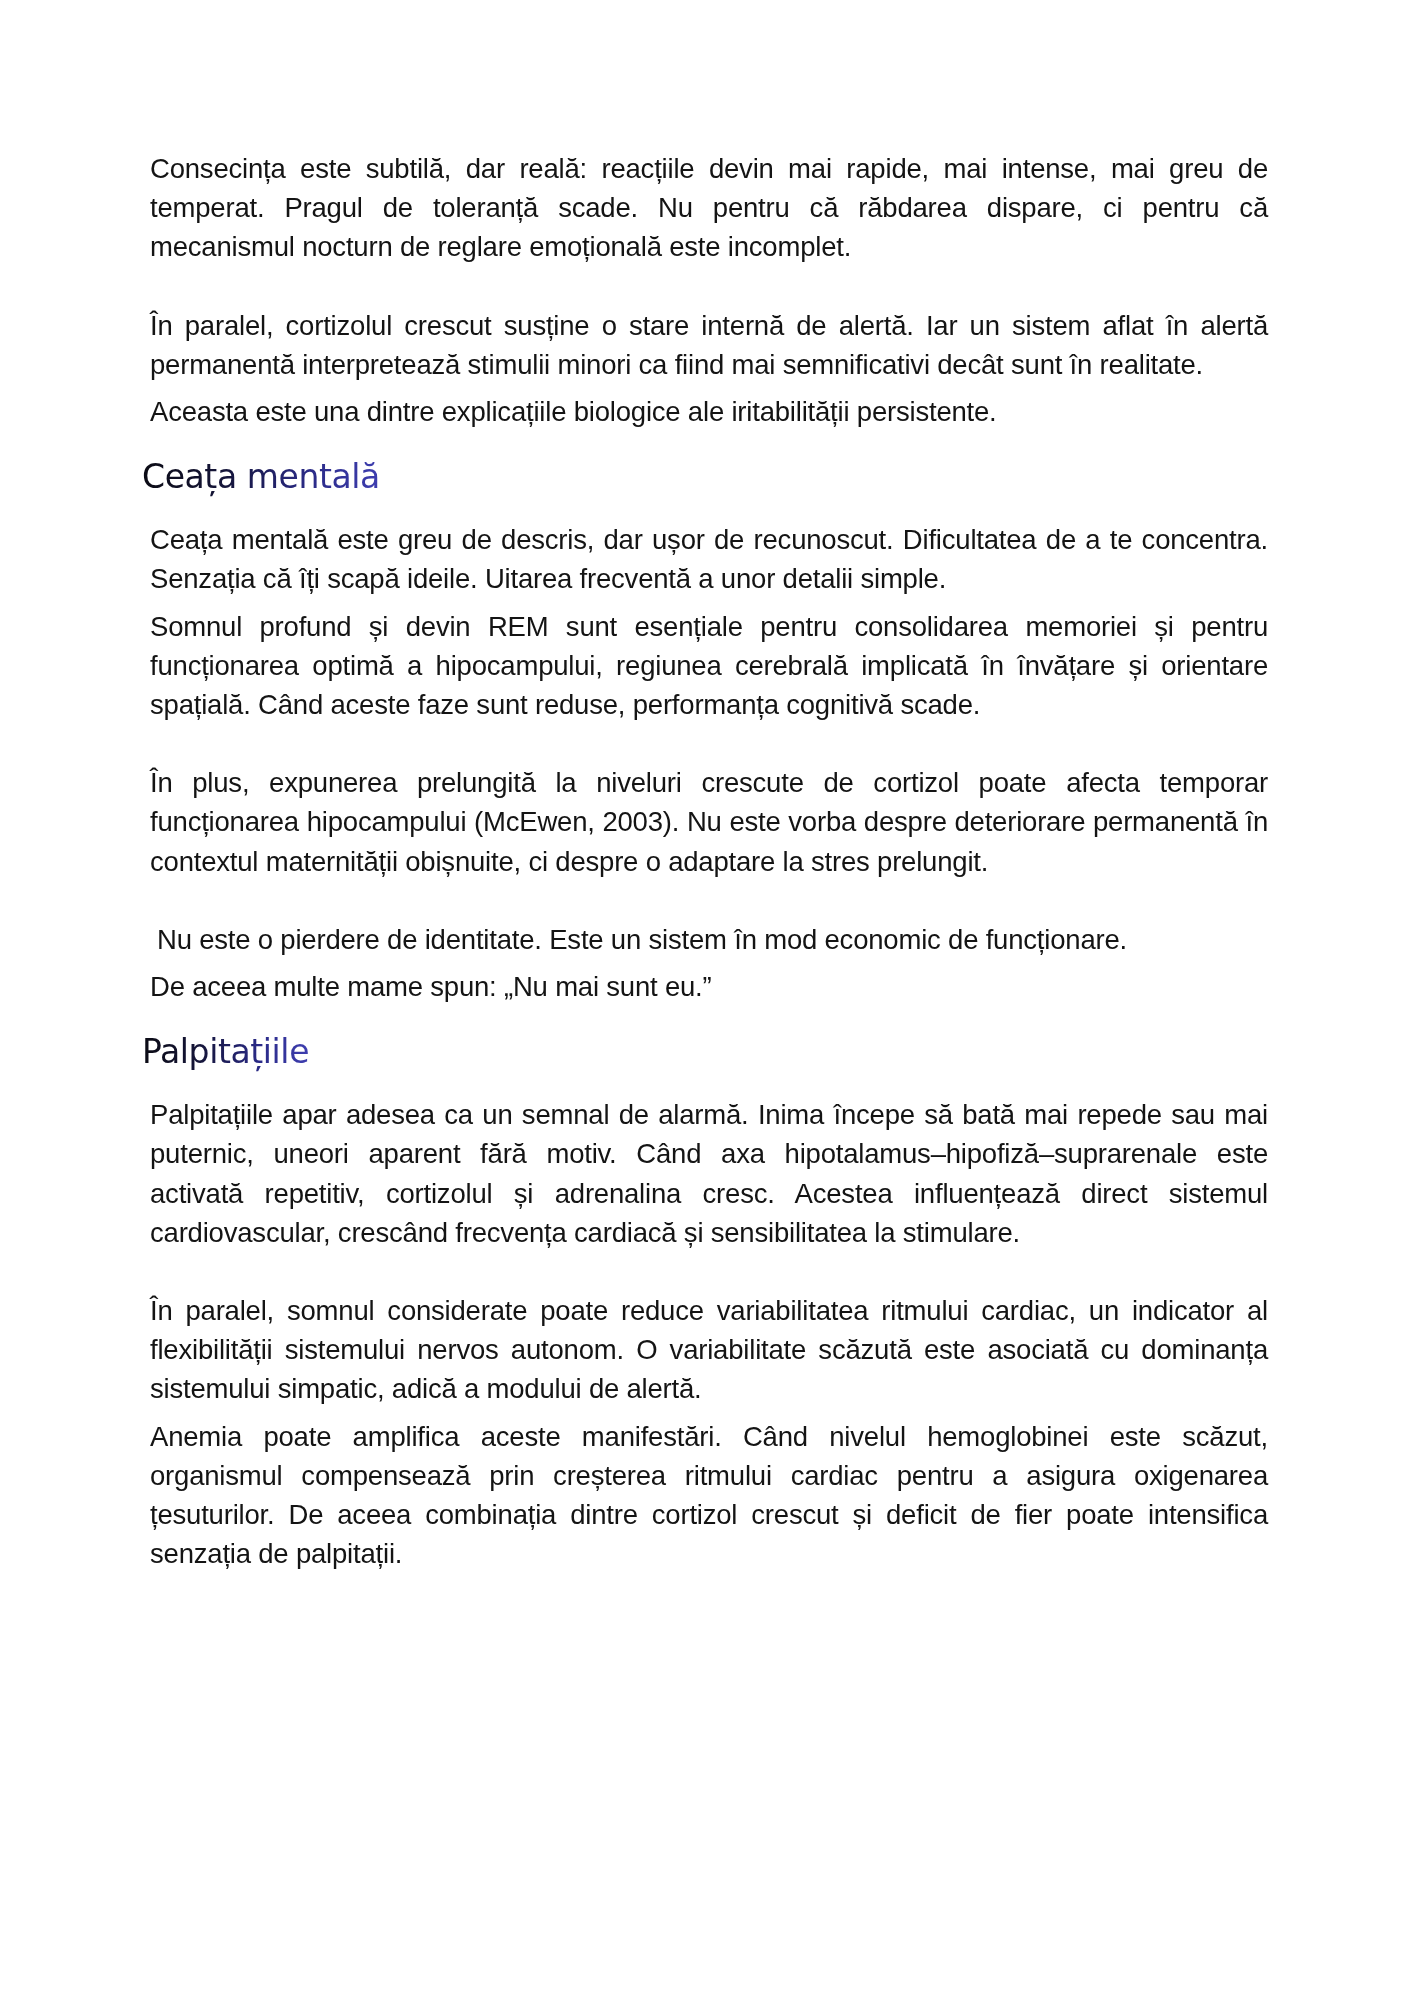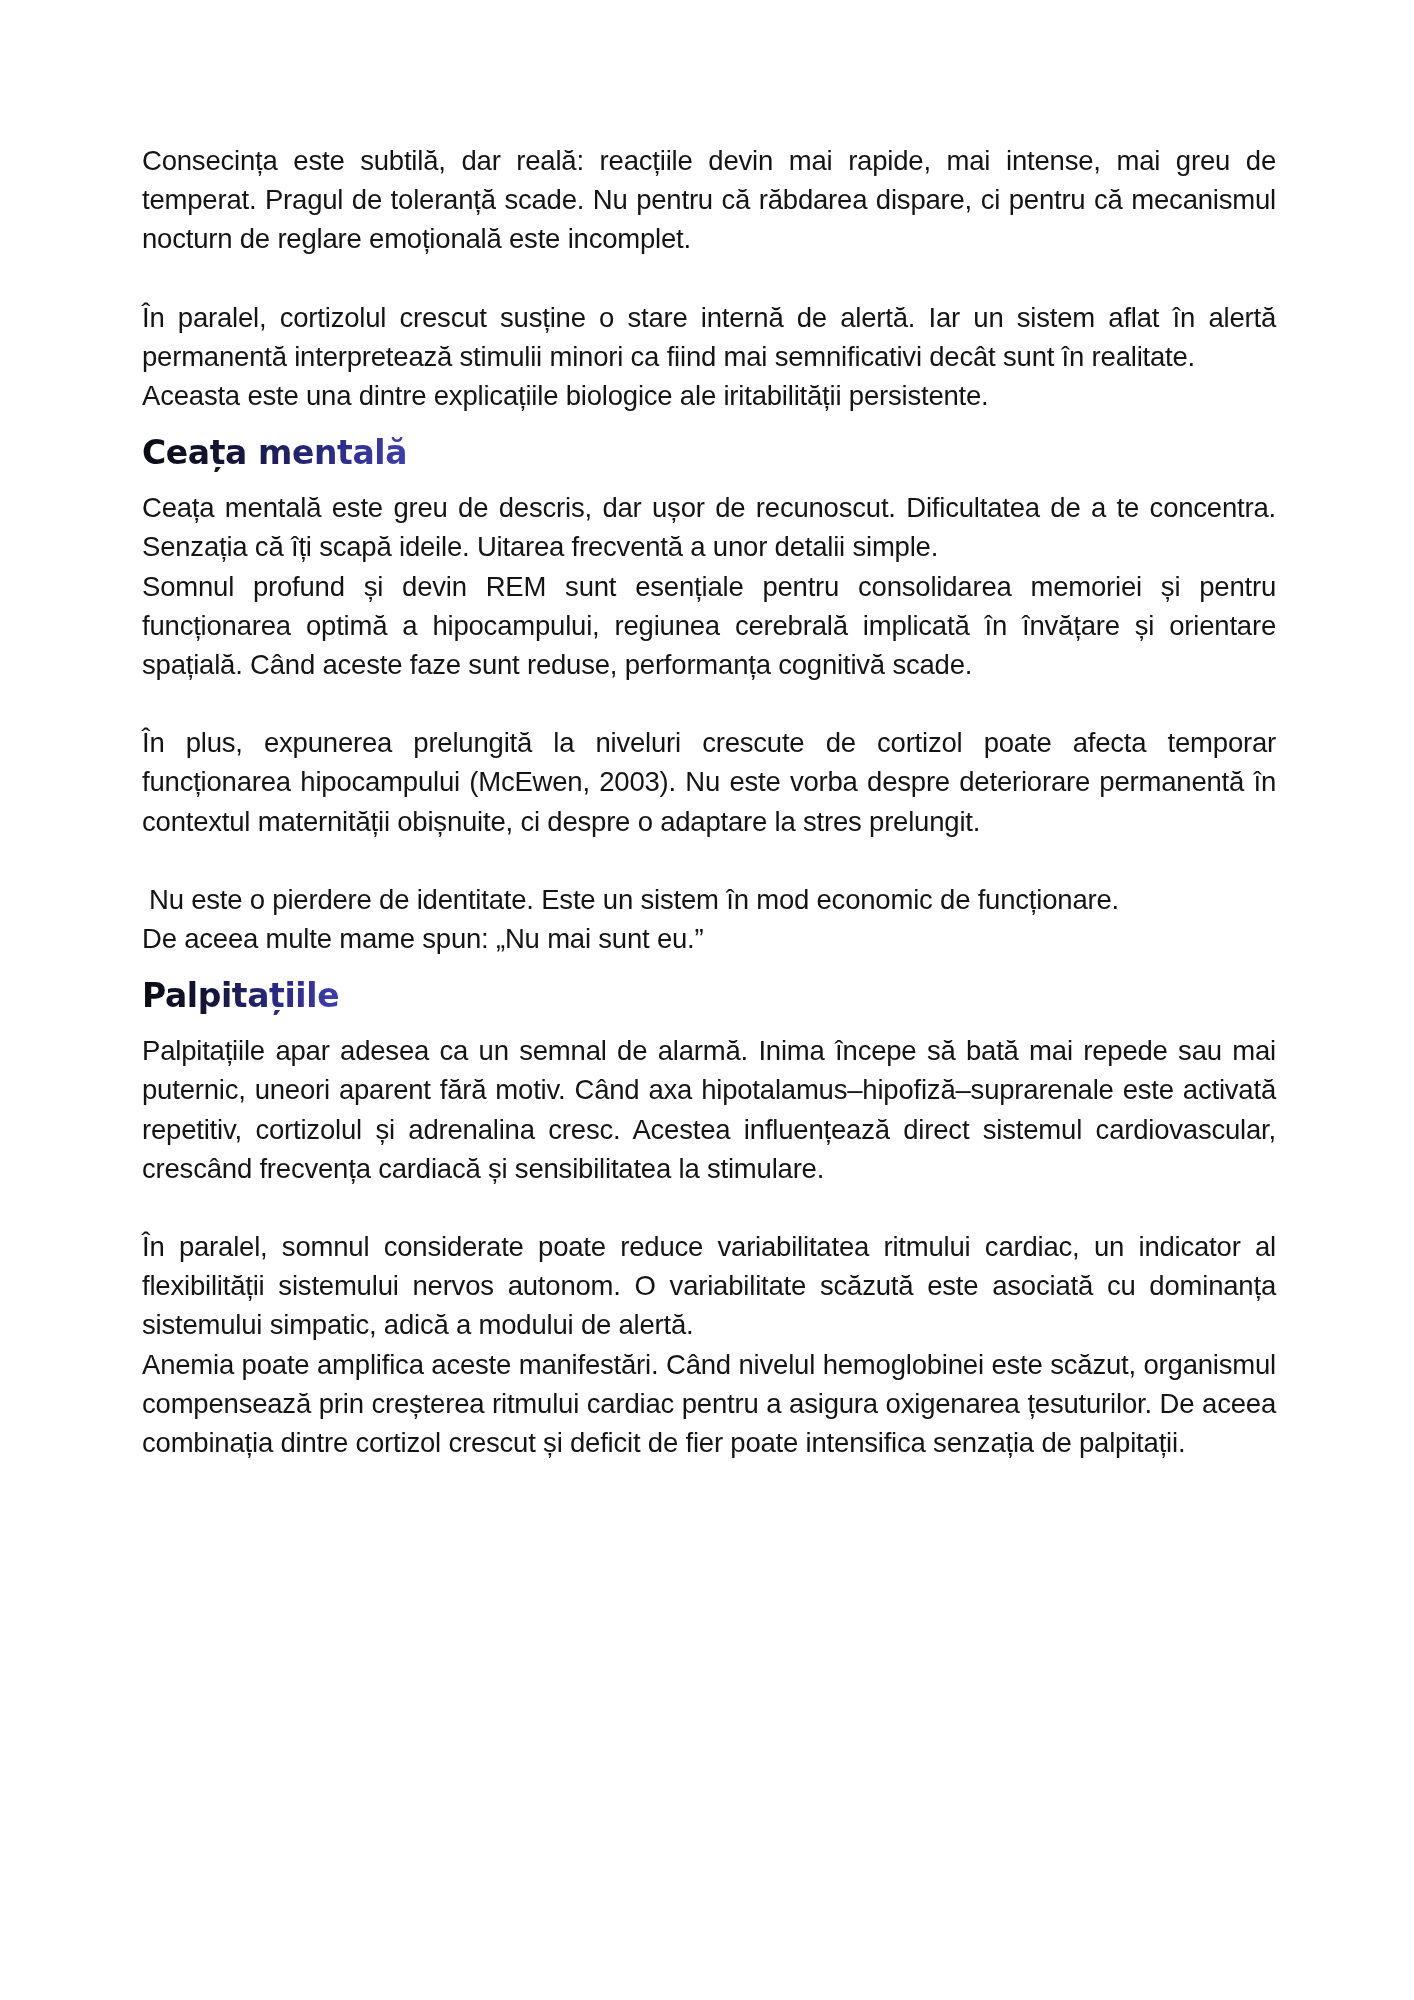--- a/index.html
+++ b/index.html
@@ -15,38 +15,38 @@
       font-family: "Liberation Sans", "DejaVu Sans", sans-serif;
       color: #141414;
     }
     .page {
       position: absolute;
       left: 142px;
       top: 141px;
       width: 1134px;
     }
     p.para {
-      margin: 0;
+      margin: 8px;
       font-size: 27.5px;
       line-height: 39.2px;
       text-align: justify;
       letter-spacing: -0.2px;
       word-spacing: 0px;
     }
     p.para.spaced {
       margin-top: 39px;
     }
     p.para.indent {
       padding-left: 7px;
       text-align: left;
     }
     h2.section-heading {
       margin: 15px 0 12px 0;
       font-family: "DejaVu Sans", "Liberation Sans", sans-serif;
-      font-weight: bold;
+      font-weight: normal;
       font-size: 33px;
       line-height: 46px;
       letter-spacing: -0.4px;
       background: linear-gradient(90deg, #0b0b14 0%, #15153a 35%, #2a2a86 70%, #3e3eb0 100%);
       -webkit-background-clip: text;
       background-clip: text;
       color: transparent;
       display: inline-block;
     }
     .heading-wrap {

